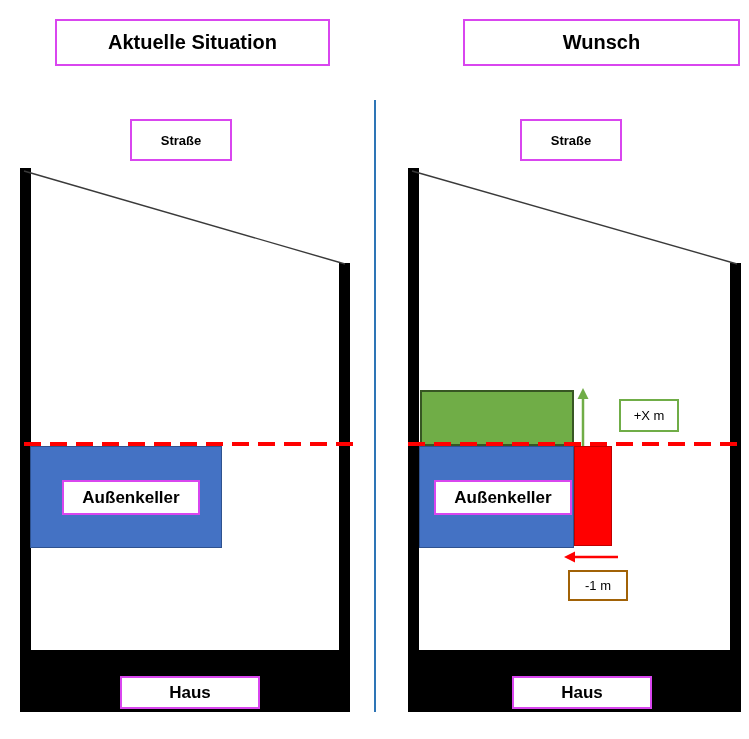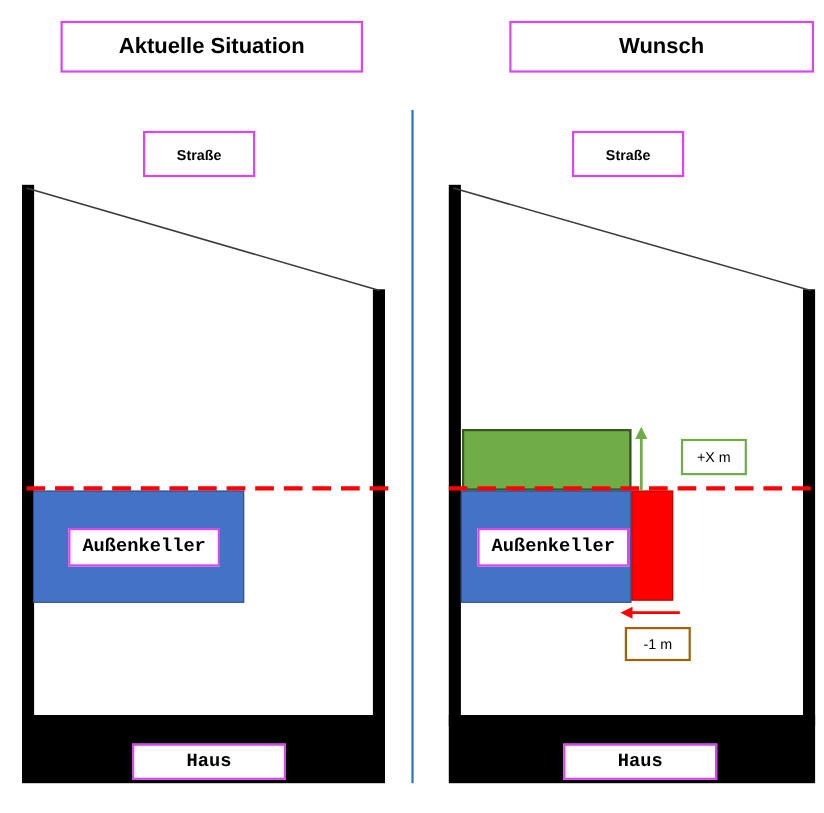--- a/index.html
+++ b/index.html
@@ -17,21 +17,21 @@
     position: absolute;
     background: #ffffff;
     border: 2px solid #d946ef;
     display: flex;
     align-items: center;
     justify-content: center;
     font-weight: 700;
   }
   .title { font-size: 20px; }
   .street { font-size: 13px; }
-  .small-label { font-size: 17px; font-family: Liberation Mono, monospace; }
+  .small-label { font-size: 17px; }
   .metric {
     position: absolute;
     background: #ffffff;
     display: flex;
     align-items: center;
     justify-content: center;
     font-weight: 400;
     font-size: 13px;
   }
   .wall { position: absolute; background: #000; }

